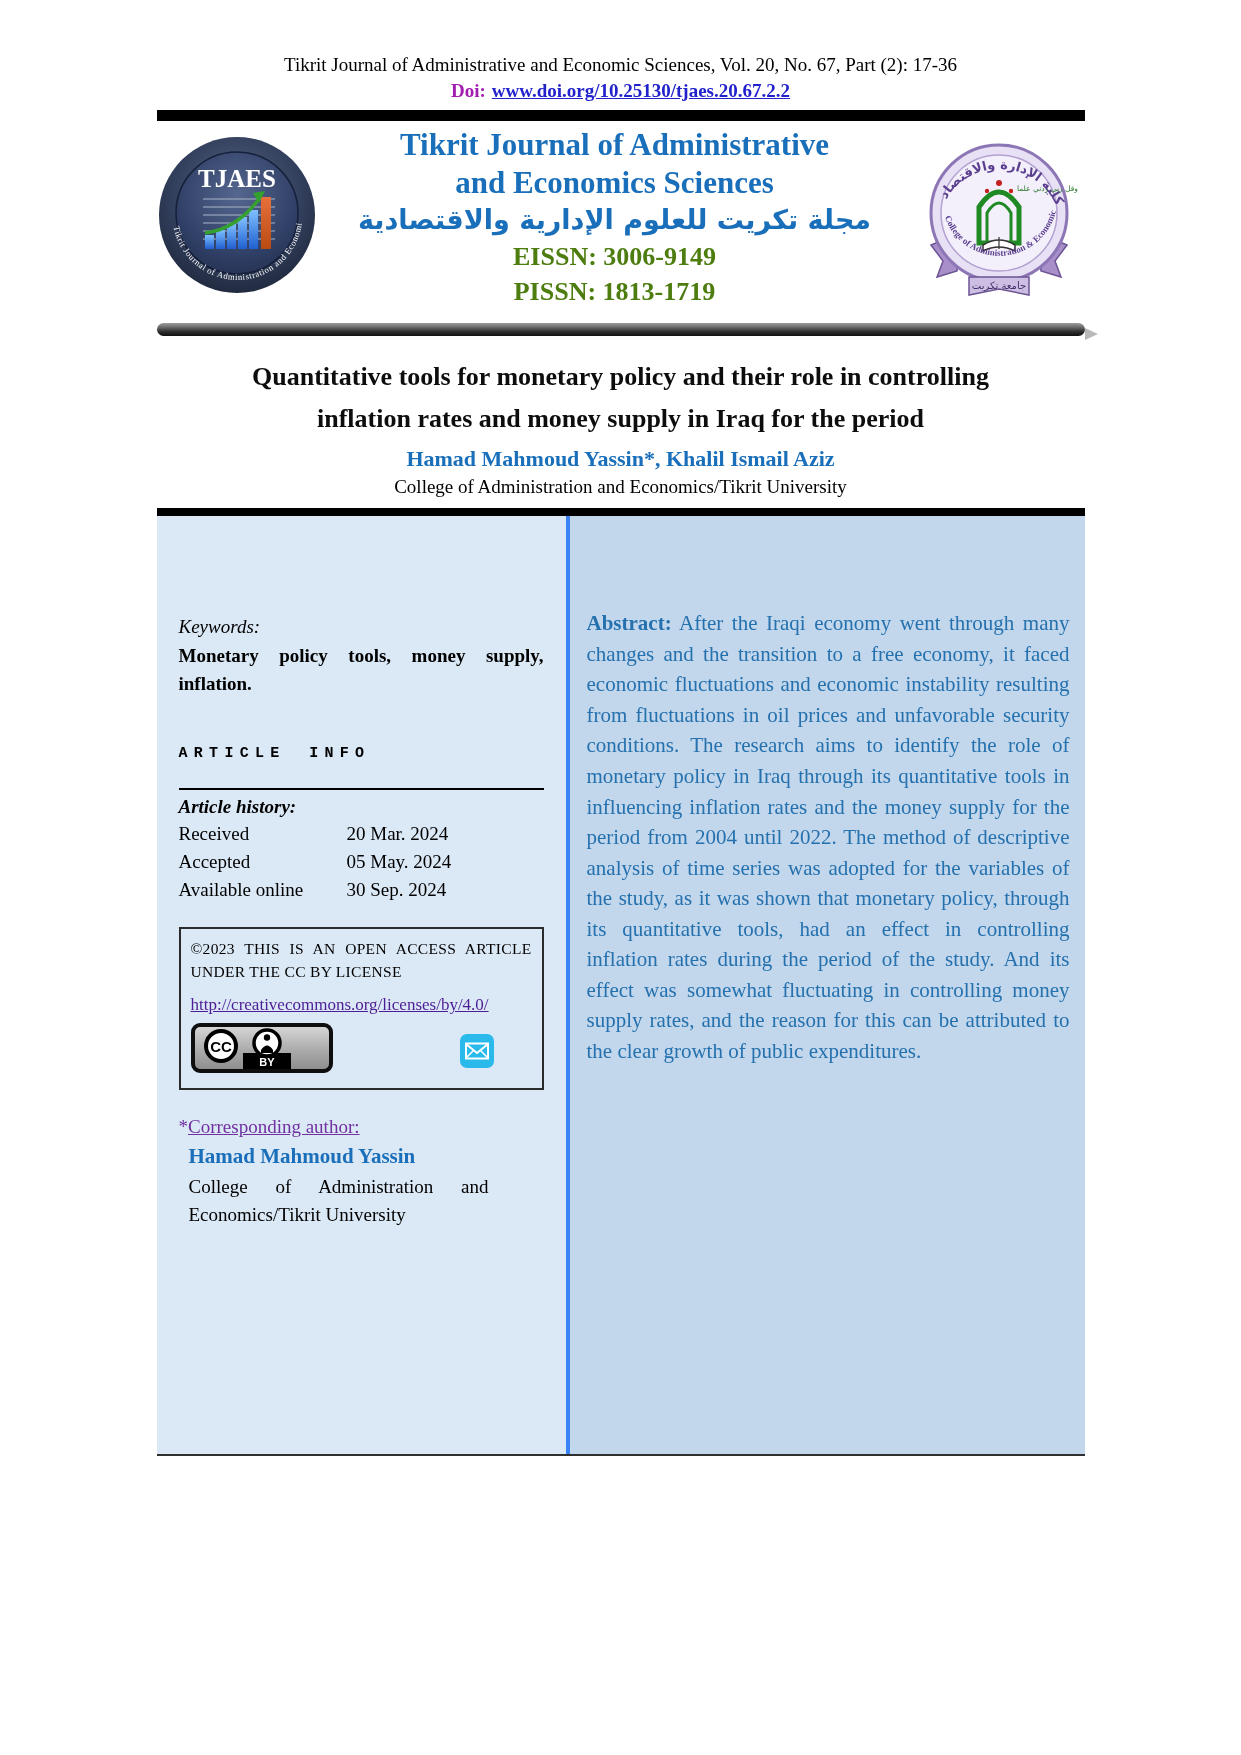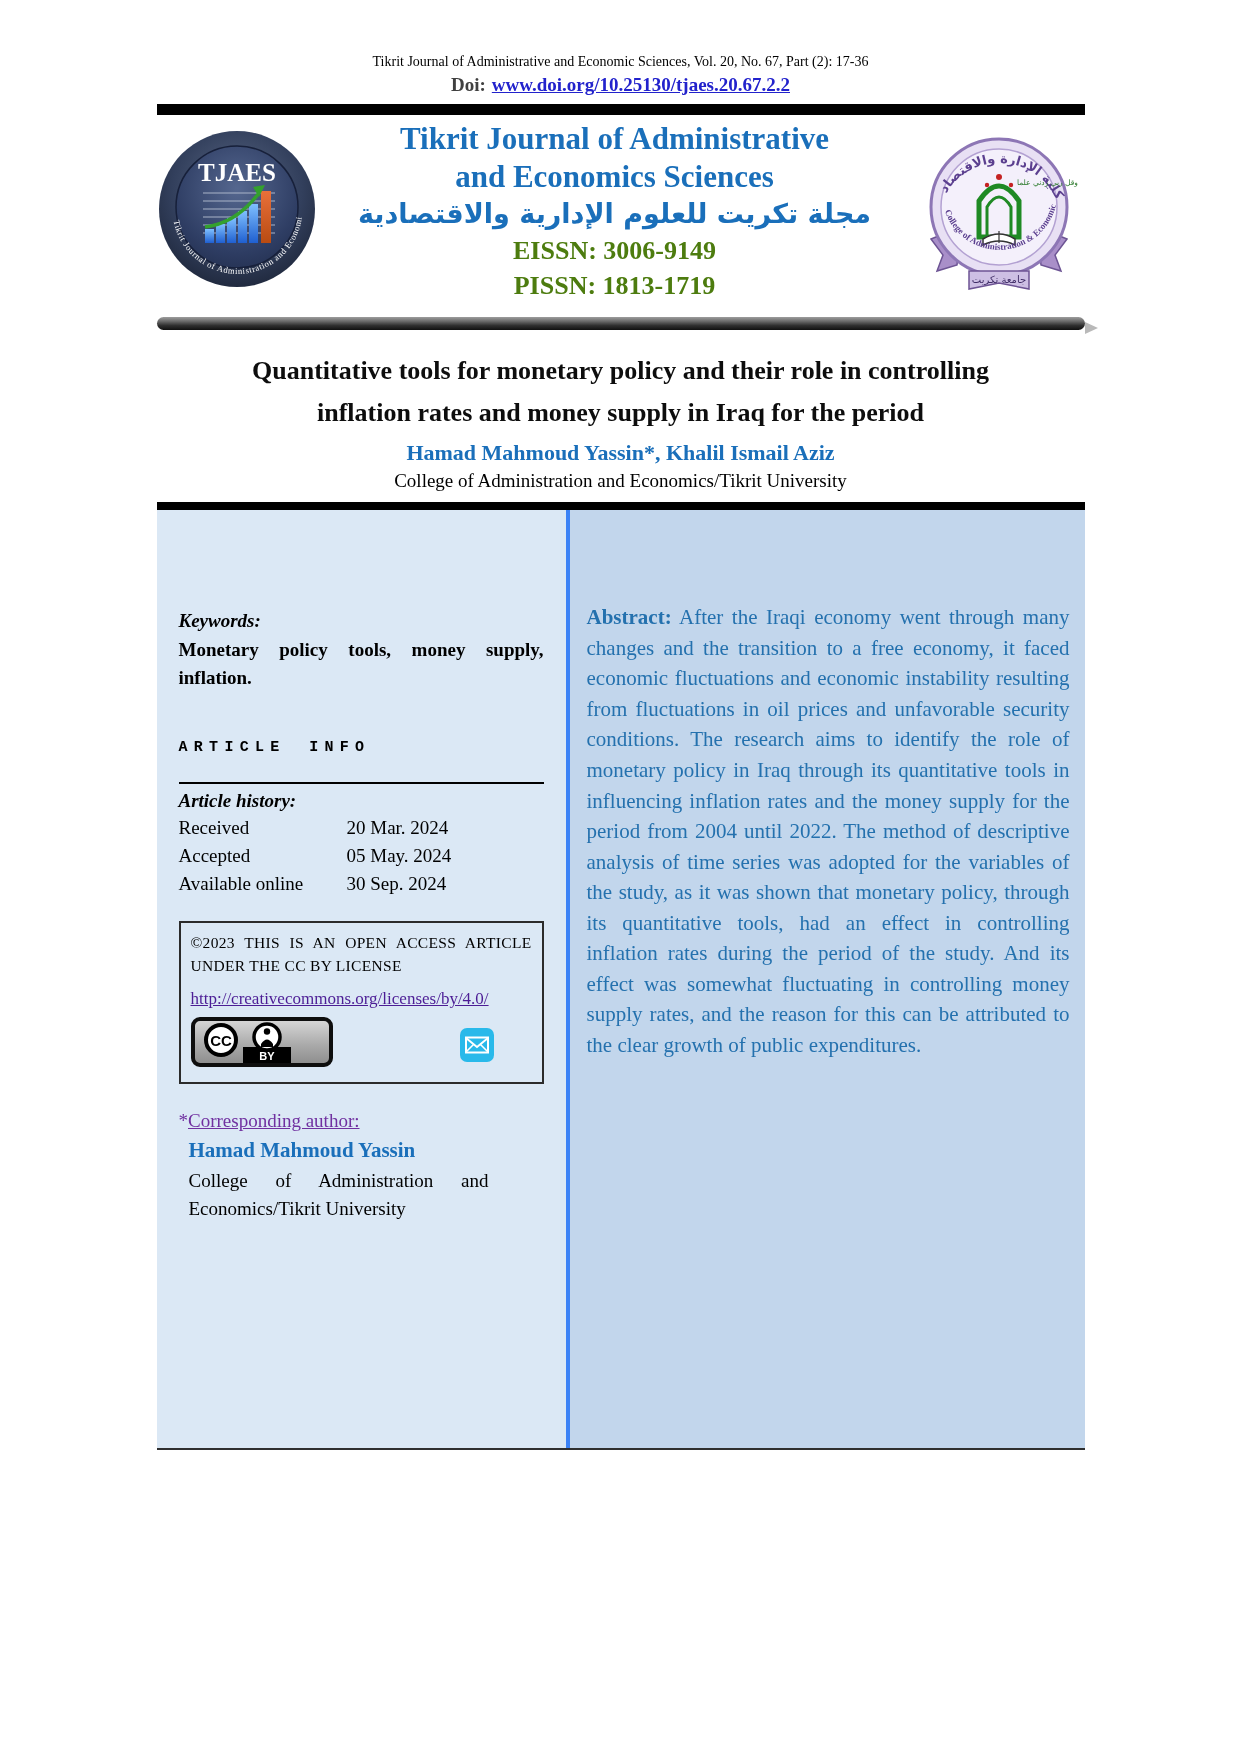--- a/index.html
+++ b/index.html
@@ -1,23 +1,23 @@
 <!DOCTYPE html>
 <html><head>
 <meta charset="utf-8">
 <style>
   html,body{margin:0;padding:0;background:#ffffff;}
   body{width:1241px;height:1755px;font-family:"Liberation Serif","DejaVu Serif",serif;color:#000;}
   .content{width:928px;margin:0 auto;position:relative;}
 
   
   .top-meta{padding-top:54px;text-align:center;}
-  .journal-ref{font-size:14px;color:#000;}
+  .journal-ref{font-size:19px;color:#000;}
   .doi-line{font-size:19px;font-weight:bold;margin-top:4px;}
-  .doi-label{color:#404040;margin-right:6px;}
+  .doi-label{color:#a21caf;margin-right:6px;}
   .doi-link{color:#2222cc;text-decoration:underline;cursor:pointer;}
 
   .black-bar{height:11px;background:#000;margin-top:8px;}
 
   
   .masthead{display:flex;align-items:center;justify-content:space-between;margin-top:4px;}
   .logo-left{width:160px;flex:0 0 auto;}
   .logo-right{width:172px;flex:0 0 auto;}
   .mast-center{flex:1;text-align:center;line-height:1.22;}
   .jtitle{font-size:31px;font-weight:bold;color:#1a6fba;}
@@ -35,21 +35,21 @@
   .authors{margin-top:6px;text-align:center;font-size:22px;font-weight:bold;color:#1a6fba;}
   .affiliation{margin-top:4px;text-align:center;font-size:19px;color:#000;}
 
   
   .columns{display:flex;margin-top:10px;border-top:8px solid #000;border-bottom:2px solid #2f2f2f;min-height:938px;}
   .col-left{width:409px;flex:0 0 auto;background:#dbe8f5;position:relative;box-sizing:border-box;
     padding:100px 22px 30px 22px;font-size:19px;}
   .col-right{flex:1;background:#c2d6ec;border-left:4px solid #3b82f6;box-sizing:border-box;
     padding:92px 15px 30px 17px;}
 
-  .kw-label{font-weight:bold;font-style:italic;text-align:center;}
+  .kw-label{font-weight:normal;font-style:italic;text-align:center;}
   .kw-text{text-align:justify;margin-top:4px;line-height:1.45;font-weight:bold;}
 
   .article-info{margin-top:48px;font-weight:bold;letter-spacing:0.42em;word-spacing:0.55em;font-size:15px;font-family:Liberation Mono, monospace;}
   .hr-line{border:none;border-top:2px solid #000;margin:26px 0 6px 0;}
   .hist-label{font-weight:bold;font-style:italic;}
   .hist-row{display:flex;margin-top:3px;line-height:1.32;}
   .hist-key{width:168px;flex:0 0 auto;}
   .hist-date{flex:1;}
 
   .license-box{margin-top:24px;border:2px solid #2b2b2b;padding:8px 10px 10px 10px;}

